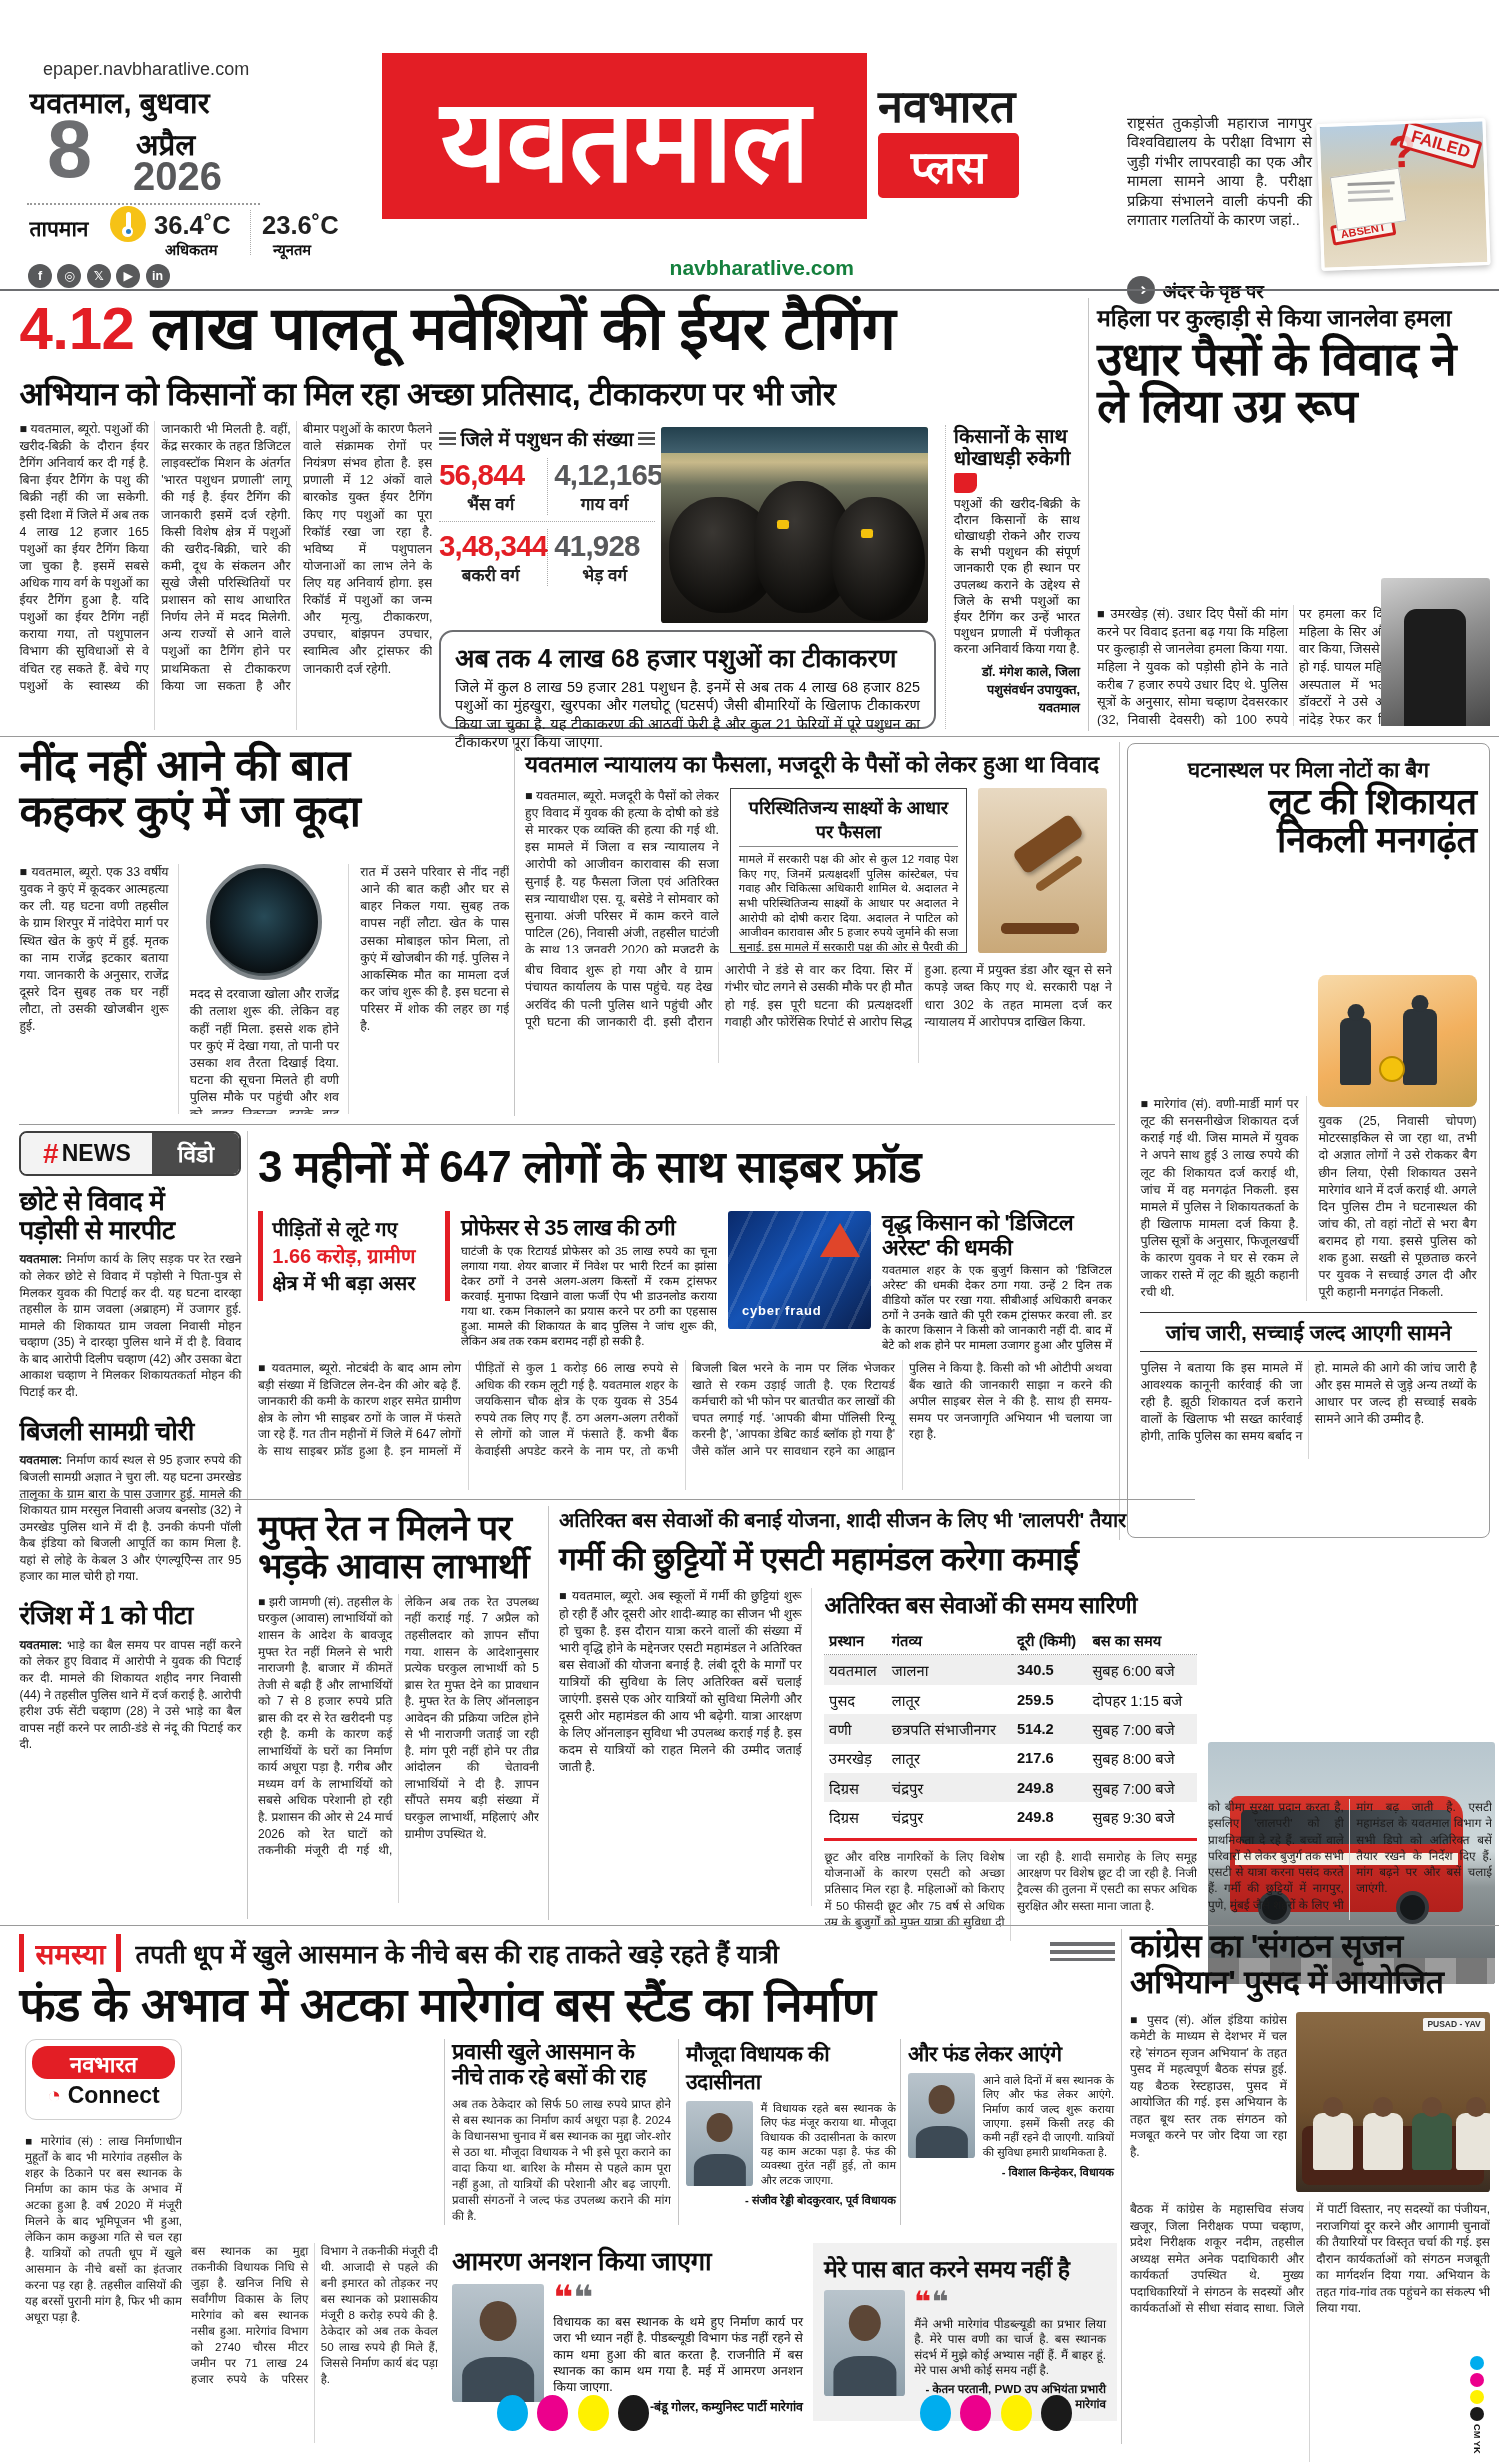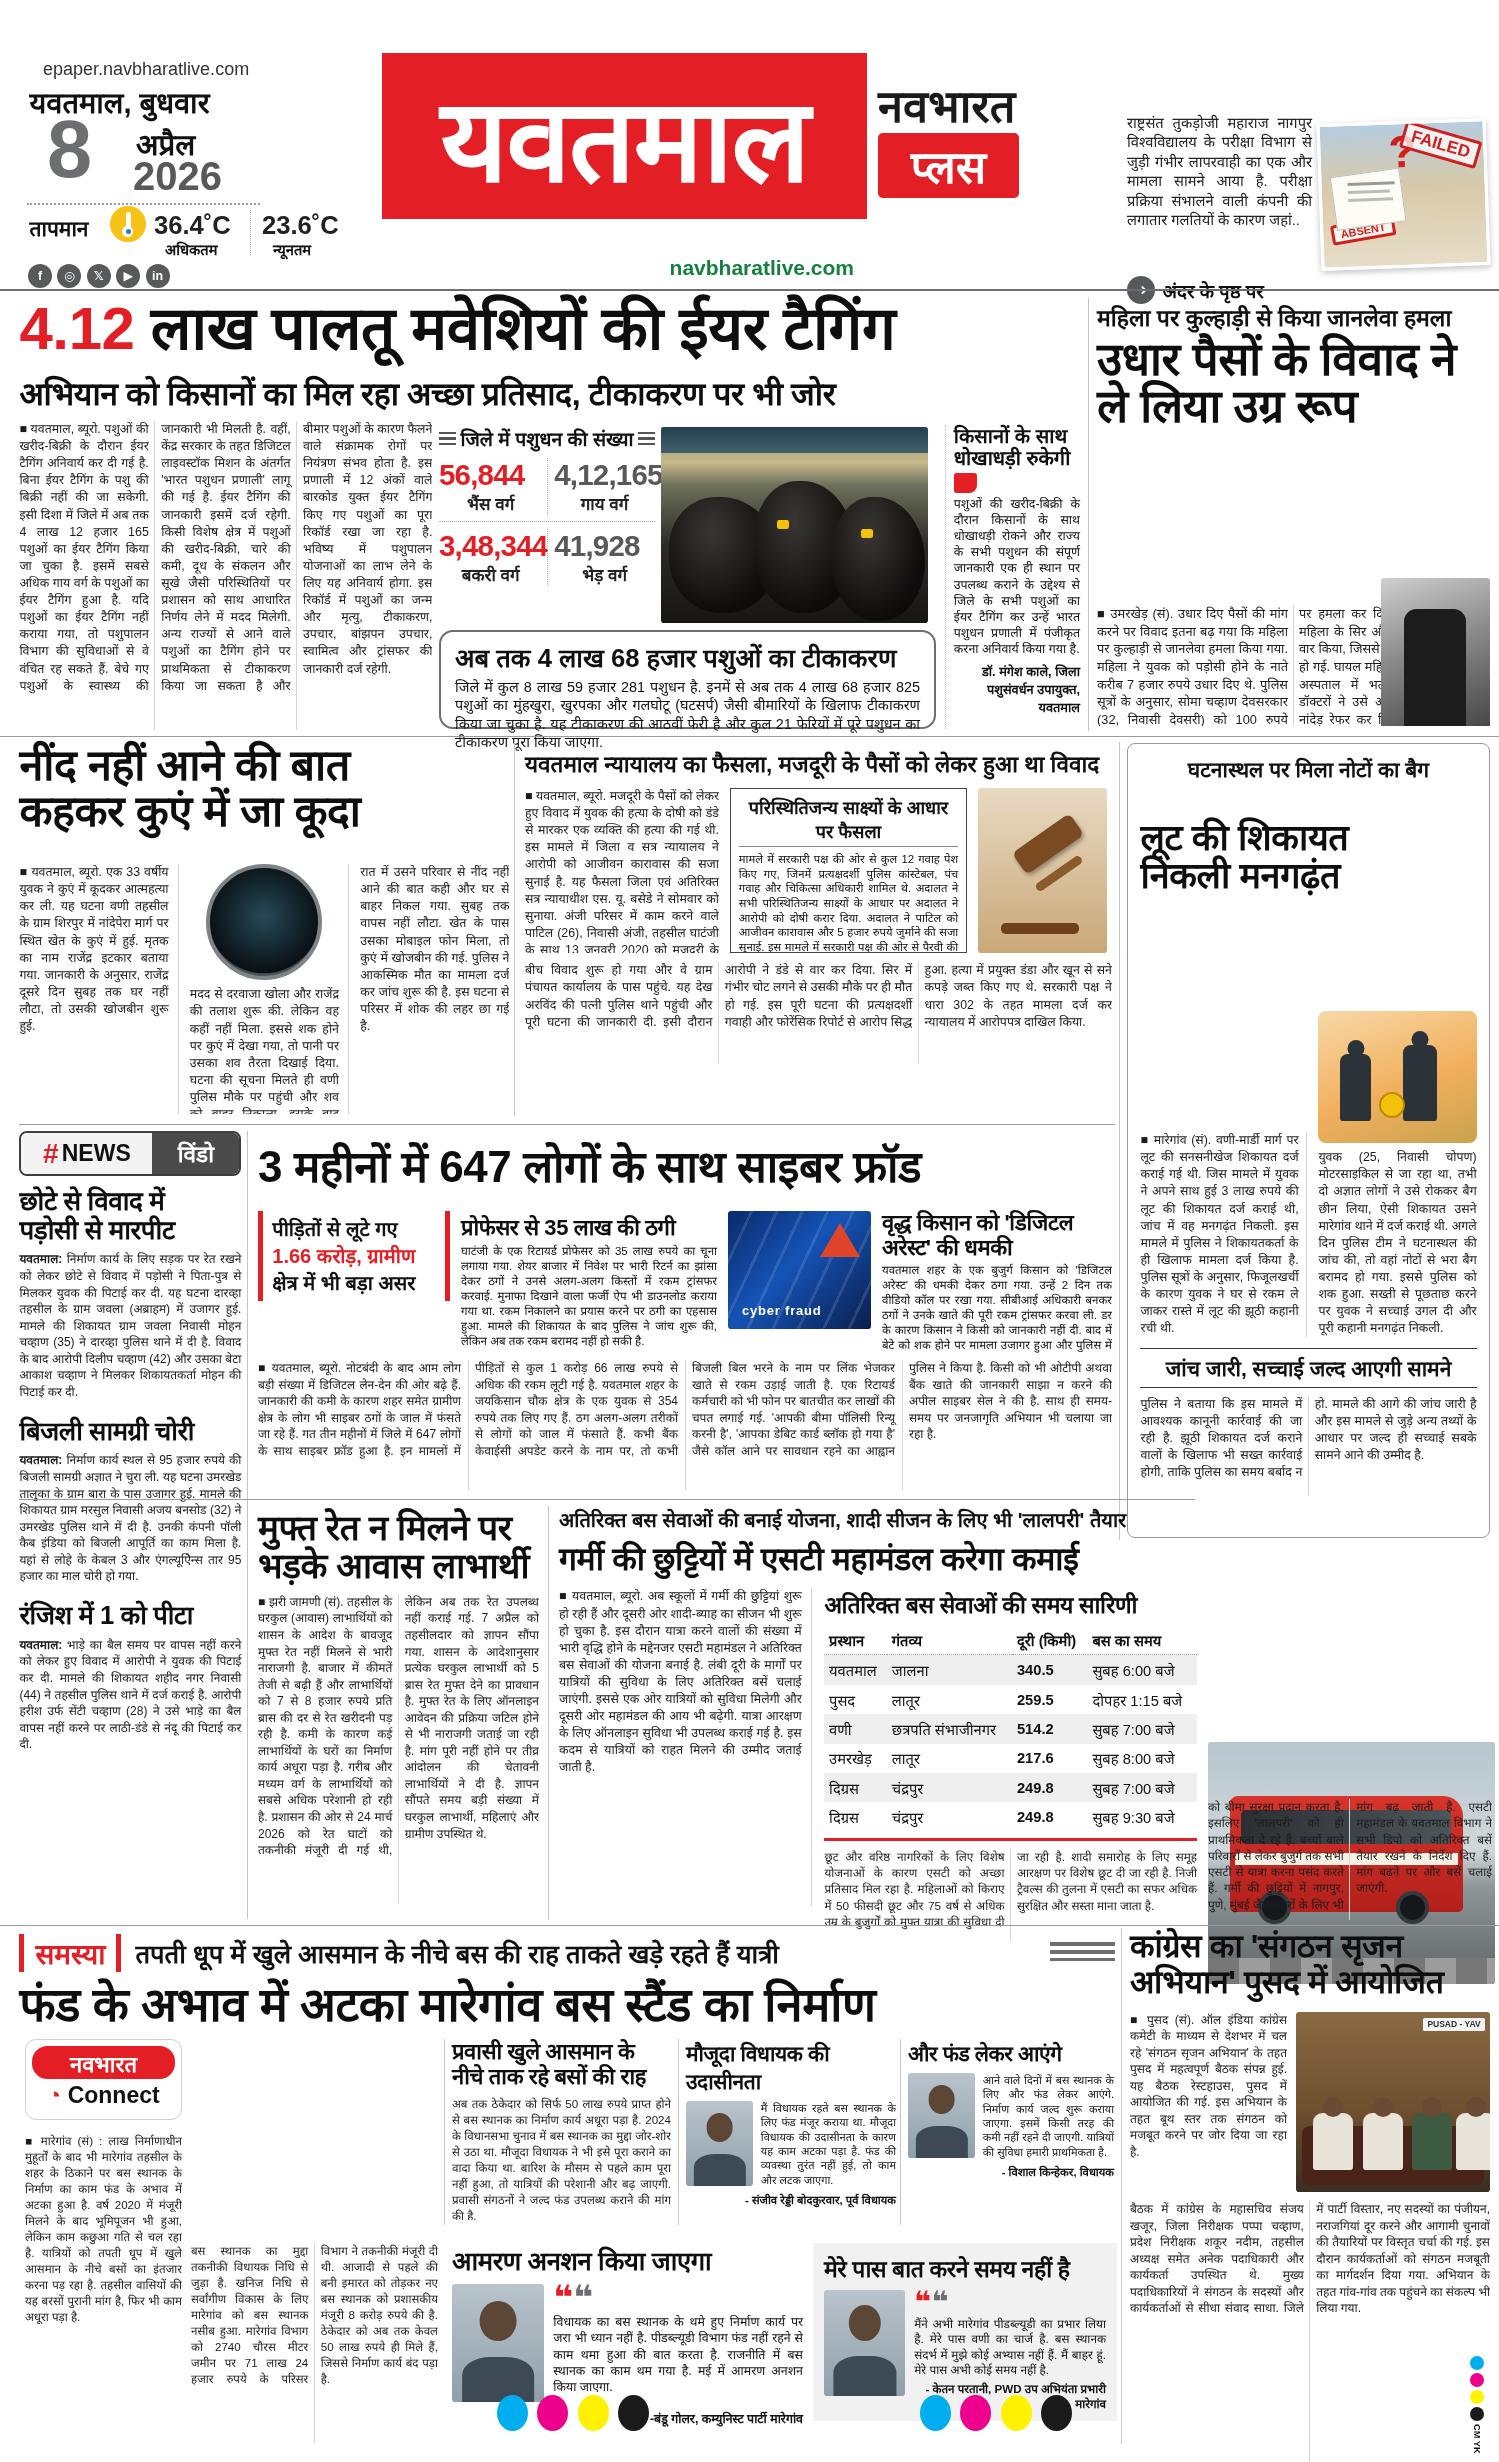--- a/index.html
+++ b/index.html
@@ -231,21 +231,21 @@
         <span style="position:absolute;left:23px;bottom:18.6px;width:78px;height:11px;background:#6d3f1c;border-radius:4.7px;"></span>
       </div>
     </div>
     <div class="jus cols3 body-txt" style="margin-top:9.3px;height:101px;overflow:hidden;">बीच विवाद शुरू हो गया और वे ग्राम पंचायत कार्यालय के पास पहुंचे. यह देख अरविंद की पत्नी पुलिस थाने पहुंची और पूरी घटना की जानकारी दी. इसी दौरान आरोपी ने डंडे से वार कर दिया. सिर में गंभीर चोट लगने से उसकी मौके पर ही मौत हो गई. इस पूरी घटना की प्रत्यक्षदर्शी गवाही और फोरेंसिक रिपोर्ट से आरोप सिद्ध हुआ. हत्या में प्रयुक्त डंडा और खून से सने कपड़े जब्त किए गए थे. सरकारी पक्ष ने धारा 302 के तहत मामला दर्ज कर न्यायालय में आरोपपत्र दाखिल किया.</div>
   </div>
 
   <div class="vline" style="left:1119px;top:742px;height:798px;"></div>
 
   <div class="abs lootbox" style="left:1127px;top:743px;width:363px;height:795px;">
     <div style="text-align:center;font-size:21px;font-weight:800;">घटनास्थल पर मिला नोटों का बैग</div>
-    <div class="headline" style="text-align:left;font-size:36px;line-height:1.05;margin-top:36px;">
+    <div class="headline" style="text-align:right;font-size:36px;line-height:1.05;">
       <div>लूट की शिकायत</div>
       <div>निकली मनगढ़ंत</div>
     </div>
     <div style="display:flex;gap:11px;margin-top:7.8px;height:435px;overflow:hidden;align-items:flex-end;">
       <div class="jus body-txt" style="flex:1;border-right:0.8px solid #d5d5d5;padding-right:7.8px;">■ मारेगांव (सं). वणी-मार्डी मार्ग पर लूट की सनसनीखेज शिकायत दर्ज कराई गई थी. जिस मामले में युवक ने अपने साथ हुई 3 लाख रुपये की लूट की शिकायत दर्ज कराई थी, जांच में वह मनगढ़ंत निकली. इस मामले में पुलिस ने शिकायतकर्ता के ही खिलाफ मामला दर्ज किया है. पुलिस सूत्रों के अनुसार, फिजूलखर्ची के कारण युवक ने घर से रकम ले जाकर रास्ते में लूट की झूठी कहानी रची थी.</div>
       <div style="flex:1;">
         <div class="robimg" style="width:100%;height:132px;position:relative;margin-bottom:6.2px;">
           <span class="fig" style="left:22px;top:43px;width:31px;height:67px;"></span>
           <span class="fig" style="left:85px;top:34px;width:34px;height:76px;"></span>
           <span style="position:absolute;left:61px;top:81px;width:26px;height:26px;background:#f4c20d;border-radius:50%;border:2.3px solid #b88a00;"></span>
@@ -438,21 +438,21 @@
     <div class="attr" style="font-size:11.3px;margin-top:4.7px;">- विशाल किन्हेकर, विधायक</div>
   </div>
 
   <div class="abs" style="left:452px;top:2243px;width:351px;">
     <div class="headline" style="font-size:25.6px;">आमरण अनशन किया जाएगा</div>
     <div style="display:flex;gap:9.3px;margin-top:6.2px;">
       <div class="portrait" style="width:92px;height:118px;"></div>
       <div style="flex:1;">
         <span class="qpair"><span class="q1">❝</span><span class="q2">❝</span></span>
         <div class="jus" style="font-size:12.4px;line-height:1.32;margin-top:1.6px;">विधायक का बस स्थानक के थमे हुए निर्माण कार्य पर जरा भी ध्यान नहीं है. पीडब्ल्यूडी विभाग फंड नहीं रहने से काम थमा हुआ की बात करता है. राजनीति में बस स्थानक का काम थम गया है. मई में आमरण अनशन किया जाएगा.</div>
-        <div class="attr" style="font-size:12.4px;margin-top:14px;">-बंडू गोलर, कम्युनिस्ट पार्टी मारेगांव</div>
+        <div class="attr" style="font-size:12.4px;margin-top:2px;">-बंडू गोलर, कम्युनिस्ट पार्टी मारेगांव</div>
       </div>
     </div>
   </div>
 
   <div class="abs" style="left:813px;top:2243px;width:304px;background:#f1f1f1;padding:9.3px 11px;">
     <div class="headline" style="font-size:23px;">मेरे पास बात करने समय नहीं है</div>
     <div style="display:flex;gap:9.3px;margin-top:6.2px;">
       <div class="portrait" style="width:81px;height:106px;"></div>
       <div style="flex:1;">
         <span class="qpair" style="font-size:29.5px;"><span class="q1">❝</span><span class="q2">❝</span></span>

